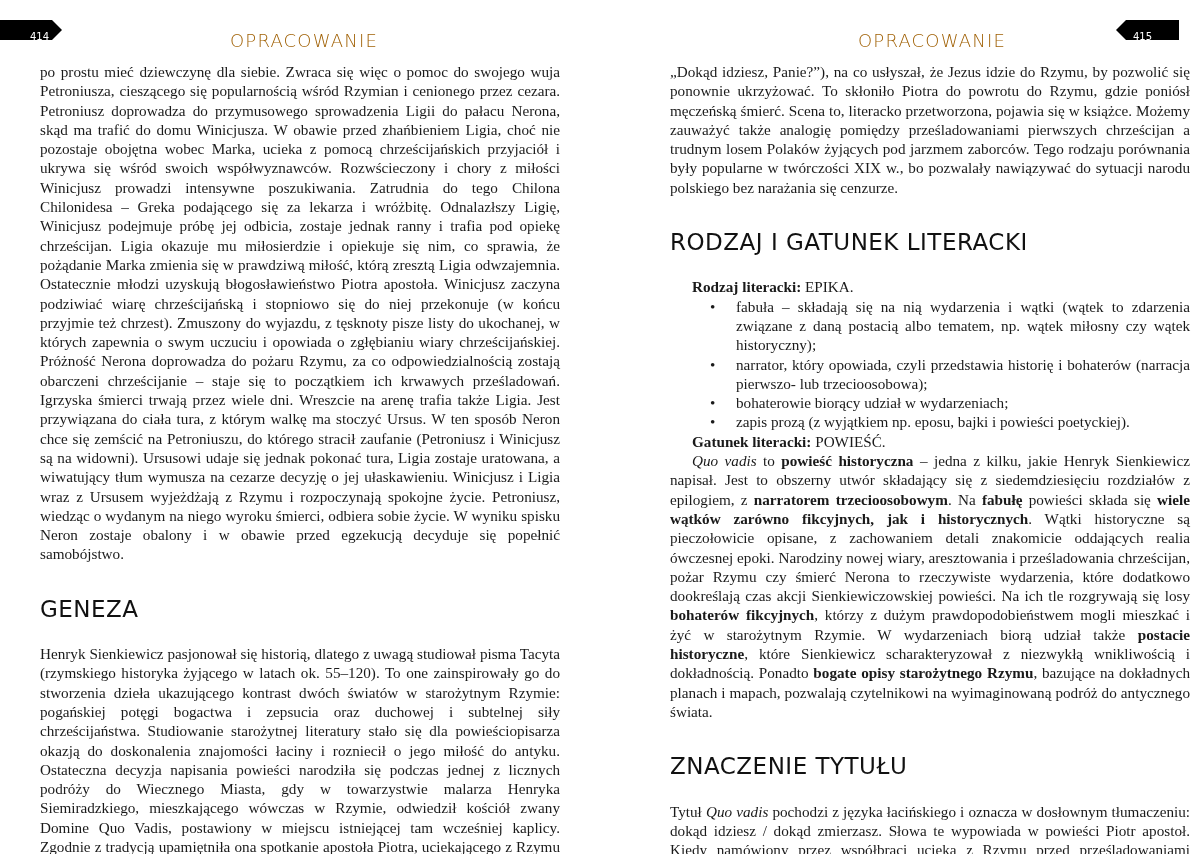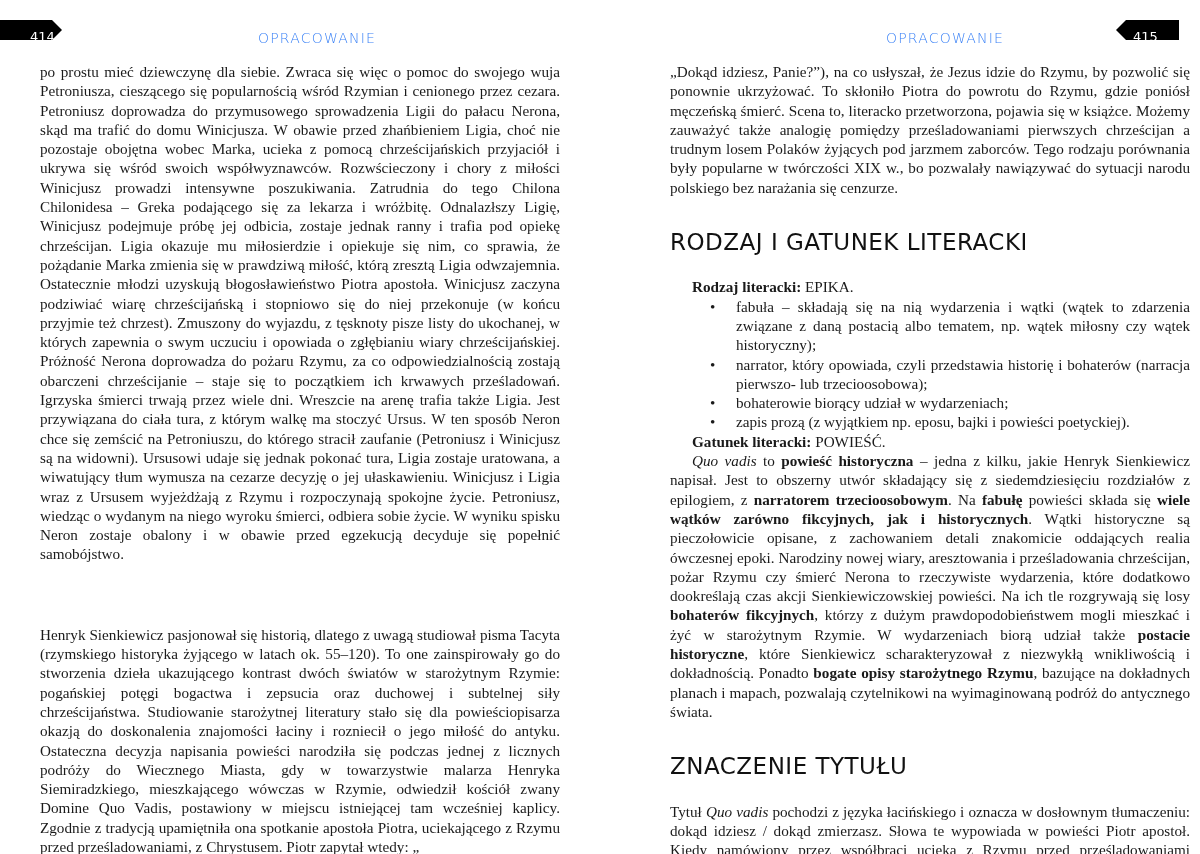--- a/index.html
+++ b/index.html
@@ -1,27 +1,27 @@
 <!DOCTYPE html>
 <html><head>
 <meta charset="utf-8">
 <style>
   html, body { margin:0; padding:0; background:#ffffff; }
   body { width:1200px; height:854px; position:relative; overflow:hidden; color:#1a1a1a; }
   .page { position:absolute; top:0; width:600px; height:854px; }
   .page.left { left:0; }
   .page.right { left:600px; }
   .tab { position:absolute; top:20px; height:20px; background:#000; color:#fff;
-         font-family:"DejaVu Sans", sans-serif; font-size:13px; line-height:34px;padding-left:40px; }
+         font-family:"DejaVu Sans", sans-serif; font-size:10px; line-height:34px;padding-left:40px; }
   .tab.left { left:0; width:62px; clip-path: polygon(0 0, 52px 0, 62px 50%, 52px 100%, 0 100%); }
   .tab.left span { position:absolute; left:30px; }
   .tab.right { left:516px; width:63px; clip-path: polygon(10px 0, 63px 0, 63px 100%, 10px 100%, 0 50%); }
   .tab.right span { position:absolute; left:17px; }
-  .running { position:absolute; top:30px; font-family:"DejaVu Sans", sans-serif; font-size:14px;
-             letter-spacing:1.2px; color:#3b82f6; font-weight:300;margin-left:28px; }
+  .running { position:absolute; top:30px; font-family:"DejaVu Sans", sans-serif; font-size:18px;
+             letter-spacing:1.2px; color:#a16207; font-weight:300; }
   .page.left .running { left:230px; }
   .page.right .running { left:258px; }
   .body { position:absolute; font-family:"Liberation Serif", serif; font-size:15.2px; line-height:19.3px;
           text-align:justify; }
   .page.left .body { left:40px; width:520px; top:62px; }
   .page.right .body { left:70px; width:520px; top:62px; }
   .body p { margin:0; }
   .ind { text-indent:22px; }
   h2 { font-family:"DejaVu Sans", sans-serif; font-weight:400; text-align:left; margin:0;
        font-size:23px; letter-spacing:0.5px; color:#111; }
@@ -37,20 +37,21 @@
 <body>
 
 <div class="page left">
   <div class="tab left">
       <span>414</span>
     </div>
   <div class="running">OPRACOWANIE</div>
   <div class="body">
     <p>po prostu mieć dziewczynę dla siebie. Zwraca się więc o pomoc do swojego wuja Petroniusza, cieszącego się popularnością wśród Rzymian i cenionego przez cezara. Petroniusz doprowadza do przymusowego sprowadzenia Ligii do pałacu Nerona, skąd ma trafić do domu Winicjusza. W obawie przed zhańbieniem Ligia, choć nie pozostaje obojętna wobec Marka, ucieka z pomocą chrześcijańskich przyjaciół i ukrywa się wśród swoich współwyznawców. Rozwścieczony i chory z miłości Winicjusz prowadzi intensywne poszukiwania. Zatrudnia do tego Chilona Chilonidesa – Greka podającego się za lekarza i wróżbitę. Odnalazłszy Ligię, Winicjusz podejmuje próbę jej odbicia, zostaje jednak ranny i trafia pod opiekę chrześcijan. Ligia okazuje mu miłosierdzie i opiekuje się nim, co sprawia, że pożądanie Marka zmienia się w prawdziwą miłość, którą zresztą Ligia odwzajemnia. Ostatecznie młodzi uzyskują błogosławieństwo Piotra apostoła. Winicjusz zaczyna podziwiać wiarę chrześcijańską i stopniowo się do niej przekonuje (w końcu przyjmie też chrzest). Zmuszony do wyjazdu, z tęsknoty pisze listy do ukochanej, w których zapewnia o swym uczuciu i opowiada o zgłębianiu wiary chrześcijańskiej. Próżność Nerona doprowadza do pożaru Rzymu, za co odpowiedzialnością zostają obarczeni chrześcijanie – staje się to początkiem ich krwawych prześladowań. Igrzyska śmierci trwają przez wiele dni. Wreszcie na arenę trafia także Ligia. Jest przywiązana do ciała tura, z którym walkę ma stoczyć Ursus. W ten sposób Neron chce się zemścić na Petroniuszu, do którego stracił zaufanie (Petroniusz i Winicjusz są na widowni). Ursusowi udaje się jednak pokonać tura, Ligia zostaje uratowana, a wiwatujący tłum wymusza na cezarze decyzję o jej ułaskawieniu. Winicjusz i Ligia wraz z Ursusem wyjeżdżają z Rzymu i rozpoczynają spokojne życie. Petroniusz, wiedząc o wydanym na niego wyroku śmierci, odbiera sobie życie. W wyniku spisku Neron zostaje obalony i w obawie przed egzekucją decyduje się popełnić samobójstwo.</p>
     <div class="gap-h"></div>
+    <h2>GENEZA</h2>
     <div class="gap-a"></div>
     <p><span>Henryk Sienkiewicz pasjonował się historią, dlatego z uwagą studiował pisma Tacyta (rzymskiego historyka żyjącego w latach ok. 55–120). To one zainspirowały go do stworzenia dzieła ukazującego kontrast dwóch światów w starożytnym Rzymie: pogańskiej potęgi bogactwa i zepsucia oraz duchowej i subtelnej siły chrześcijaństwa. Studiowanie starożytnej literatury stało się dla powieściopisarza okazją do doskonalenia znajomości łaciny i rozniecił o jego miłość do antyku. Ostateczna decyzja napisania powieści narodziła się podczas jednej z licznych podróży do Wiecznego Miasta, gdy w towarzystwie malarza Henryka Siemiradzkiego, mieszkającego wówczas w Rzymie, odwiedził kościół zwany Domine Quo Vadis, postawiony w miejscu istniejącej tam wcześniej kaplicy. Zgodnie z tradycją upamiętniła ona spotkanie apostoła Piotra, uciekającego z Rzymu przed prześladowaniami, z Chrystusem. Piotr zapytał wtedy: „</span></p>
   </div>
 </div>
 
 <div class="page right">
   <div class="tab right">
       <span>415</span>
     </div>
   <div class="running">OPRACOWANIE</div>

